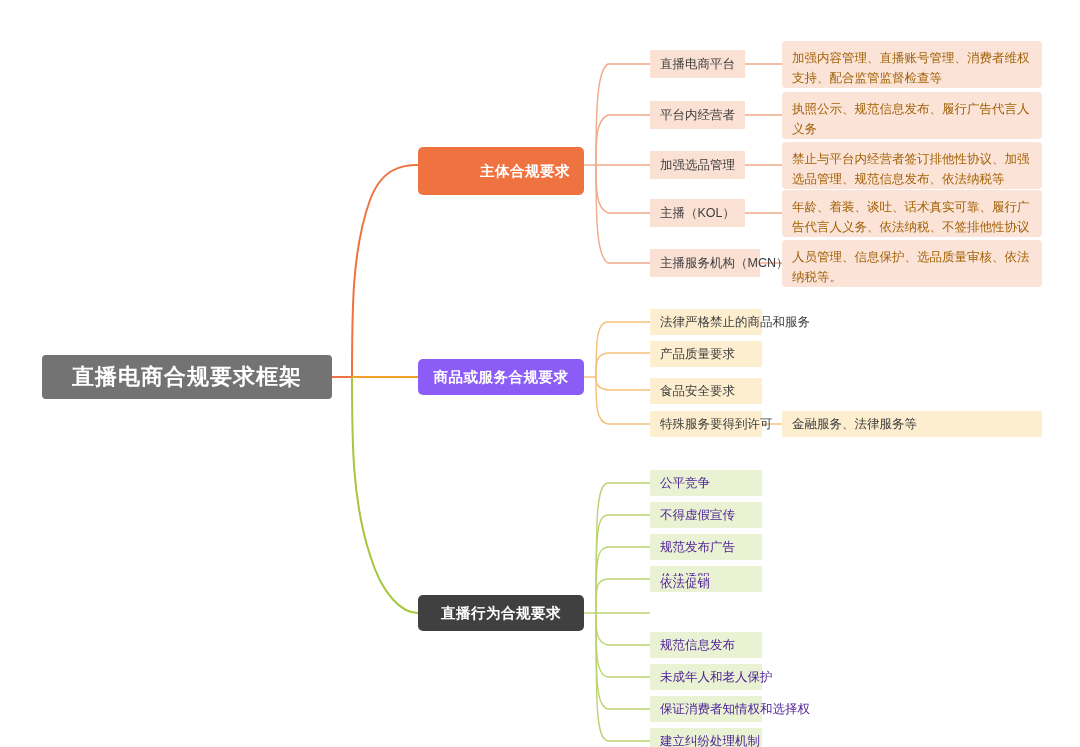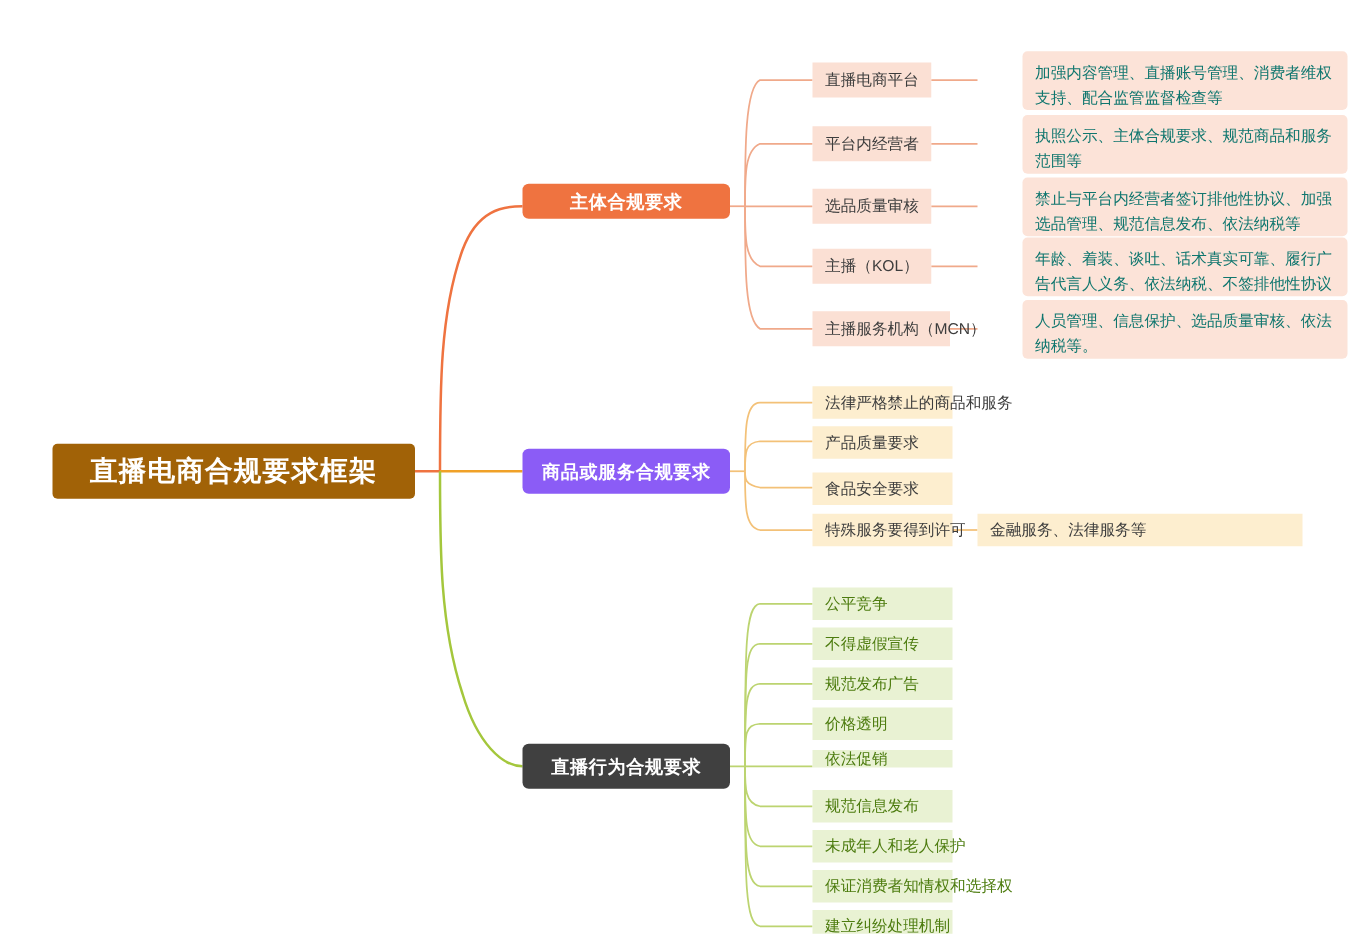--- a/index.html
+++ b/index.html
@@ -29,21 +29,21 @@
   }
   .node {
     position: absolute;
     box-sizing: border-box;
     display: flex;
     align-items: center;
     white-space: nowrap;
   }
   
   .root {
-    background: #a16207;
+    background: #737373;
     color: #ffffff;
     font-size: 22px;
     font-weight: bold;
     border-radius: 4px;
     padding: 0 18px;
     letter-spacing: 1px;
     justify-content: center;
   }
   
   .branch {
@@ -61,32 +61,31 @@
 
   
   .leaf {
     font-size: 12.5px;
     border-radius: 0;
     padding: 0 10px;
     line-height: 1.5;
   }
   .leaf.l-orange { background: #fbe0d4; color: #3d3d3d; }
   .leaf.l-amber  { background: #fdeecf; color: #3d3d3d; }
-  .leaf.l-green  { background: #e9f2d3; color: #4d7c0f; }
+  .leaf.l-green  { background: #e9f2d3; color: #4c1d95; }
 
   
   .detail {
     font-size: 12.5px;
     border-radius: 4px;
     padding: 7px 10px;
     line-height: 1.62;
     white-space: normal;
     align-items: flex-start;
-    color: #0f766e;
-    margin-left: 36px;
+    color: #a16207;
   }
   .detail.d-orange { background: #fce3d8; }
 </style>
 </head>
 <body>
 
 <div id="canvas">
 
   <svg id="links" viewBox="0 0 1080 747">
 
@@ -124,40 +123,40 @@
     <path d="M596,613 C596,630 596,643 608,645 L650,645" stroke="#bcd470" stroke-width="1.4" fill="none"></path>
     <path d="M596,613 C596,655 596,675 608,677 L650,677" stroke="#bcd470" stroke-width="1.4" fill="none"></path>
     <path d="M596,613 C596,680 596,707 608,709 L650,709" stroke="#bcd470" stroke-width="1.4" fill="none"></path>
     <path d="M596,613 C596,705 596,739 608,741 L650,741" stroke="#bcd470" stroke-width="1.4" fill="none"></path>
   </svg>
 
   <div class="node root" style="left:42px; top:355px; width:290px; height:44px;">
     <span>直播电商合规要求框架</span>
   </div>
 
-  <div class="node branch b-orange" style="left:418px; top:147px; width:166px; height:28px;">
+  <div class="node branch b-orange" style="left:418px; top:147px; width:166px; height:48px;justify-content:flex-end;">
     <span>主体合规要求</span>
   </div>
 
   <div class="node leaf l-orange" style="left:650px; top:50px; width:95px; height:28px;">
     <span>直播电商平台</span>
   </div>
   <div class="node detail d-orange" style="left:782px; top:41px; width:260px; height:47px;">
     <span>加强内容管理、直播账号管理、消费者维权支持、配合监管监督检查等</span>
   </div>
 
   <div class="node leaf l-orange" style="left:650px; top:101px; width:95px; height:28px;">
     <span>平台内经营者</span>
   </div>
   <div class="node detail d-orange" style="left:782px; top:92px; width:260px; height:47px;">
-    <span>执照公示、主体合规要求、规范商品和服务范围等</span>
+    <span>执照公示、规范信息发布、履行广告代言人义务</span>
   </div>
 
   <div class="node leaf l-orange" style="left:650px; top:151px; width:95px; height:28px;">
-    <span>选品质量审核</span>
+    <span>加强选品管理</span>
   </div>
   <div class="node detail d-orange" style="left:782px; top:142px; width:260px; height:47px;">
     <span>禁止与平台内经营者签订排他性协议、加强选品管理、规范信息发布、依法纳税等</span>
   </div>
 
   <div class="node leaf l-orange" style="left:650px; top:199px; width:95px; height:28px;">
     <span>主播（KOL）</span>
   </div>
   <div class="node detail d-orange" style="left:782px; top:190px; width:260px; height:47px;">
     <span>年龄、着装、谈吐、话术真实可靠、履行广告代言人义务、依法纳税、不签排他性协议等</span>
@@ -199,21 +198,21 @@
   </div>
   <div class="node leaf l-green" style="left:650px; top:502px; width:112px; height:26px;">
     <span>不得虚假宣传</span>
   </div>
   <div class="node leaf l-green" style="left:650px; top:534px; width:112px; height:26px;">
     <span>规范发布广告</span>
   </div>
   <div class="node leaf l-green" style="left:650px; top:566px; width:112px; height:26px;">
     <span>价格透明</span>
   </div>
-  <div class="node leaf l-green" style="left:650px; top:600px; width:112px; height:14px;">
+  <div class="node leaf l-green" style="left:650px; top:576px; width:112px; height:14px;">
     <span>依法促销</span>
   </div>
   <div class="node leaf l-green" style="left:650px; top:632px; width:112px; height:26px;">
     <span>规范信息发布</span>
   </div>
   <div class="node leaf l-green" style="left:650px; top:664px; width:112px; height:26px;">
     <span>未成年人和老人保护</span>
   </div>
   <div class="node leaf l-green" style="left:650px; top:696px; width:112px; height:26px;">
     <span>保证消费者知情权和选择权</span>

